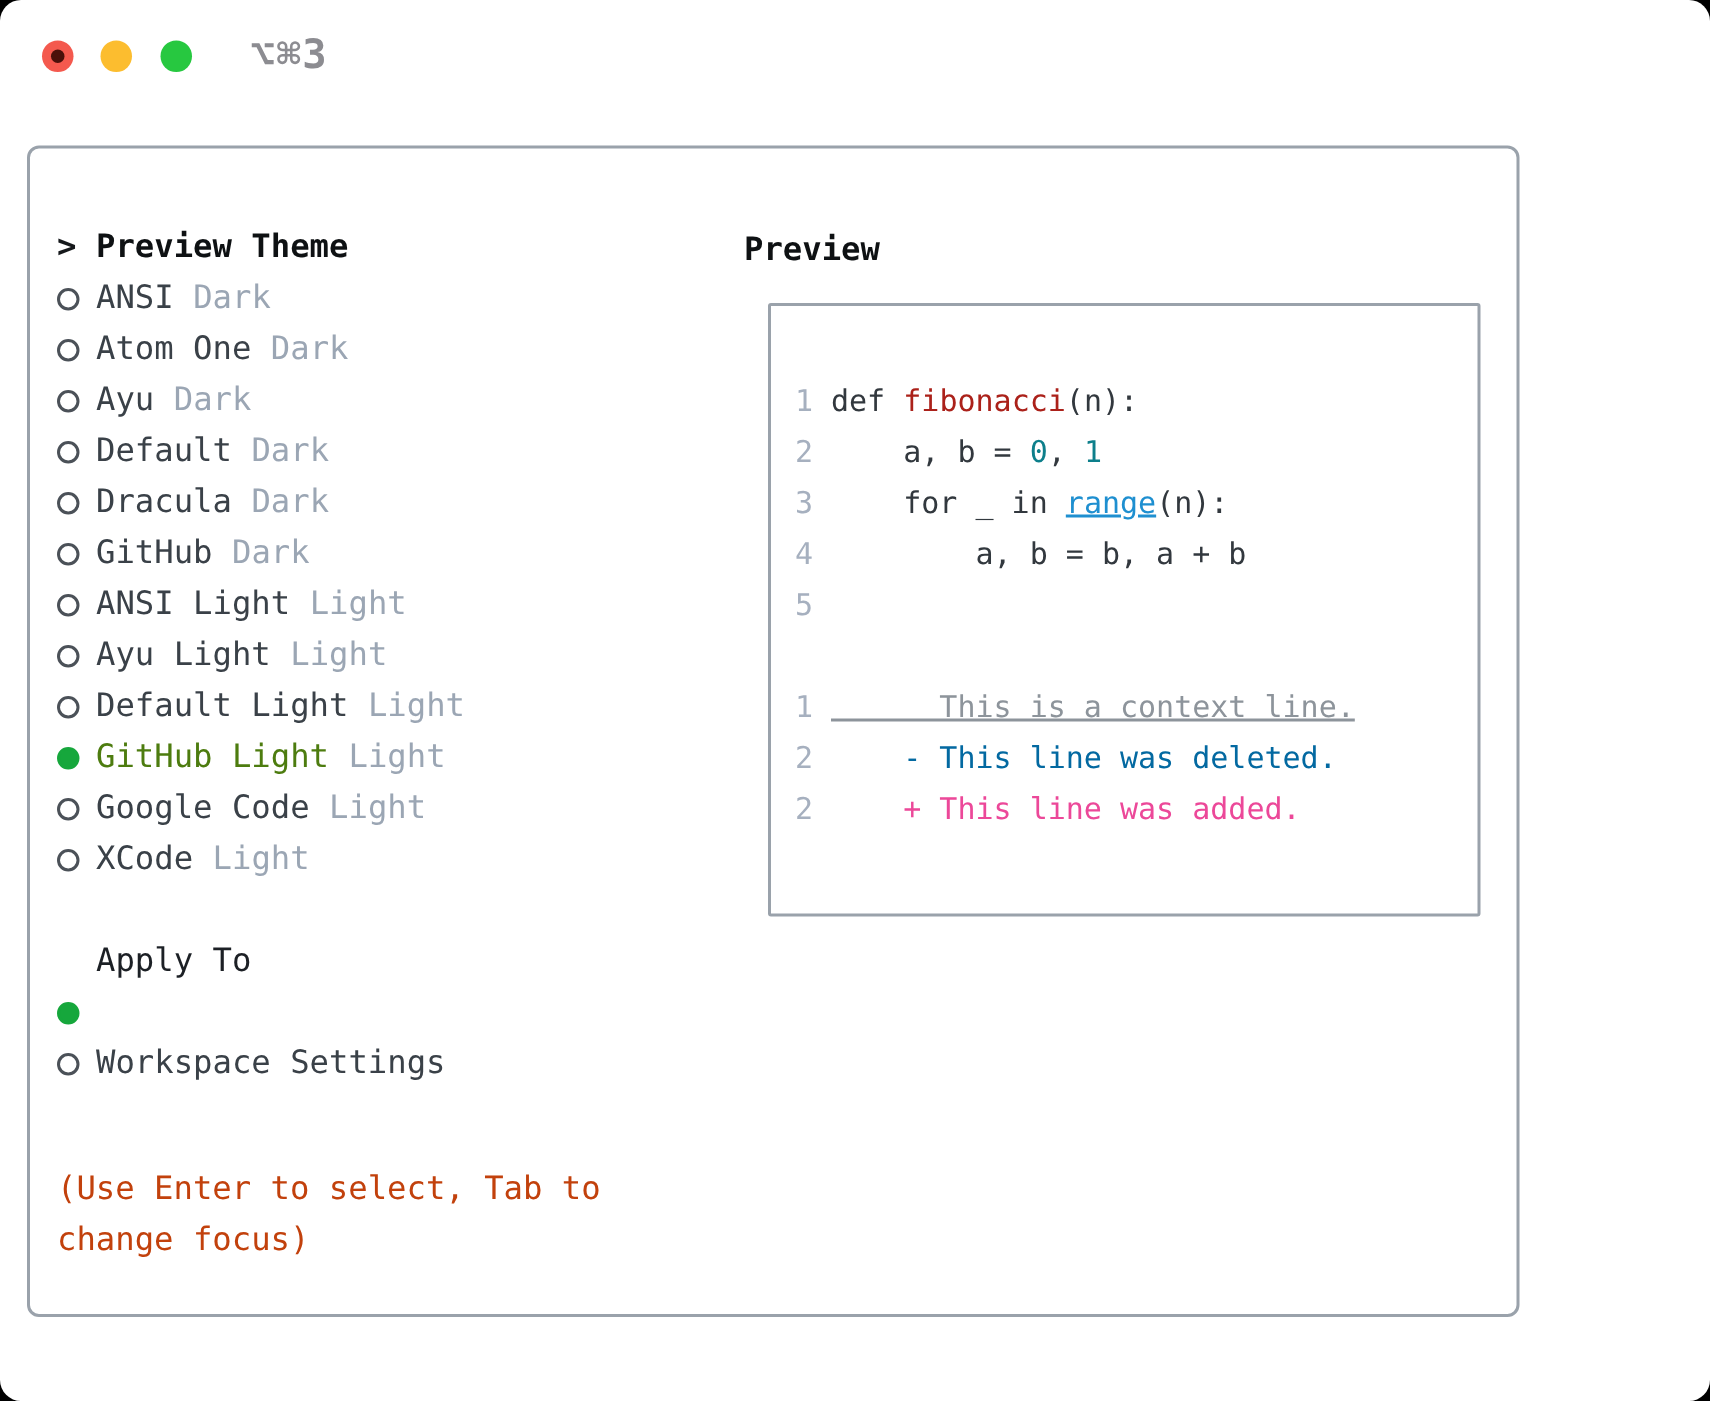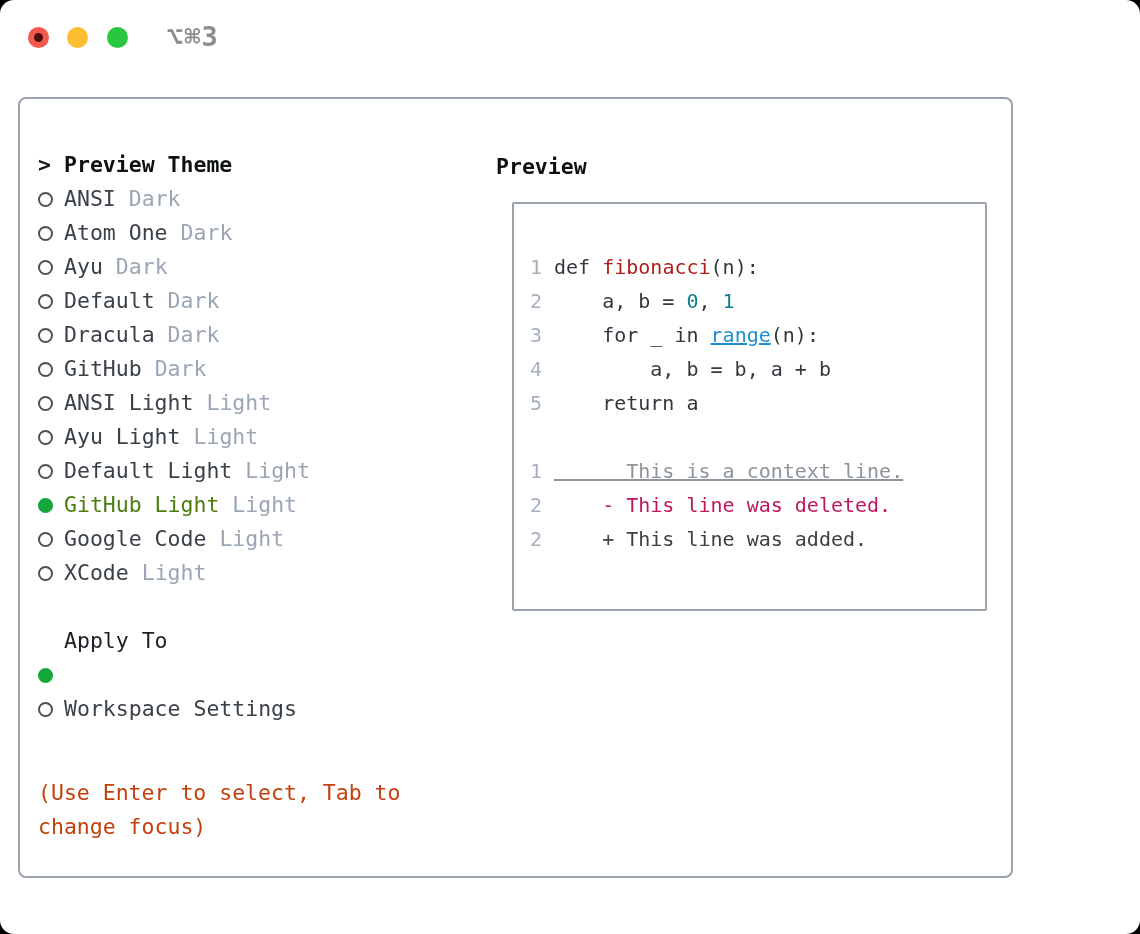--- a/index.html
+++ b/index.html
@@ -82,22 +82,22 @@
     overflow:hidden;
   }
   .code-line{display:flex;height:34px;}
   .gutter{width:24px;flex:0 0 24px;color:#a6b0bf;white-space:pre;}
   .code-content{white-space:pre;}
   .tok-plain{color:#32383e;}
   .tok-function{color:#ab211a;}
   .tok-number{color:#0d7f8b;}
   .tok-builtin{color:#1e8fd0;text-decoration:underline;}
   .tok-context{color:#8d949b;text-decoration:underline;}
-  .tok-deleted{color:#be185d;margin-top:32px;}
-  .tok-added{color:#404040;margin-top:30px;}
+  .tok-deleted{color:#0369a1;margin-top:32px;}
+  .tok-added{color:#ec4899;margin-top:30px;}
 </style>
 </head>
 <body>
 
 <div class="window">
 
   <div class="tl tl-red"></div>
   <div class="tl tl-yellow"></div>
   <div class="tl tl-green"></div>
   <div class="win-title">⌥⌘3</div>
@@ -229,21 +229,20 @@
           <span class="code-content"><span class="tok-plain">    for _ in </span><span class="tok-builtin">range</span><span class="tok-plain">(n):</span></span>
         </div>
 
         <div class="code-line">
           <span class="gutter">4</span>
           <span class="code-content"><span class="tok-plain">        a, b = b, a + b</span></span>
         </div>
 
         <div class="code-line">
           <span class="gutter">5</span>
-          <span class="code-content"><span class="tok-plain">    return a</span></span>
         </div>
 
         <div class="code-line">
           <span class="gutter"></span>
           <span class="code-content"></span>
         </div>
 
         <div class="code-line">
           <span class="gutter">1</span>
           <span class="code-content"><span class="tok-context">      This is a context line.</span></span>

